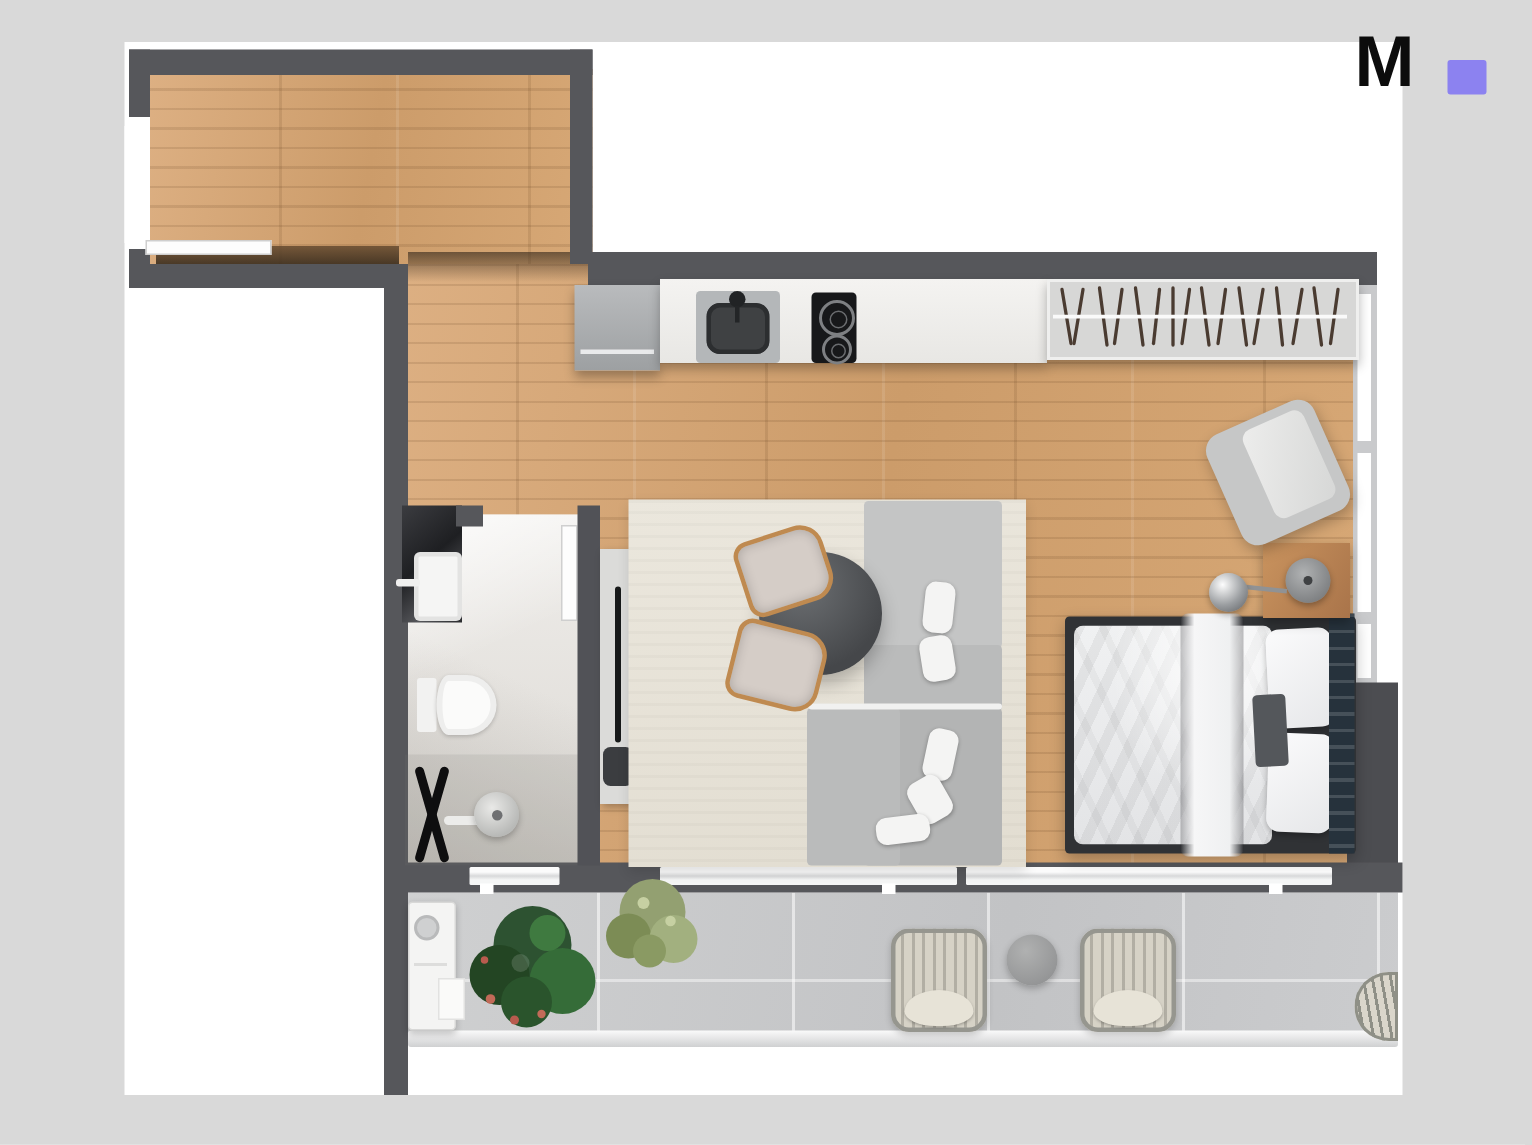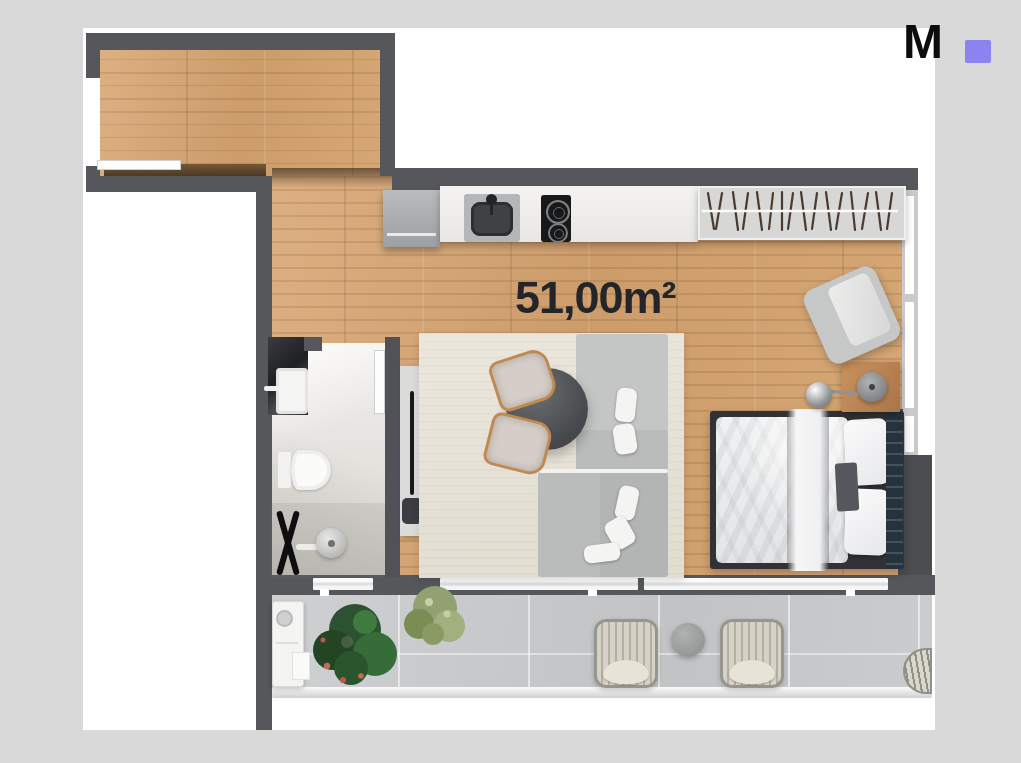--- a/index.html
+++ b/index.html
@@ -222,17 +222,16 @@
   </svg>
   <div class="abs bchair" style="left:594px;top:619px;width:64px;height:69px;">
     <div class="bcush"></div>
   </div>
   <div class="abs bchair" style="left:720px;top:619px;width:64px;height:69px;">
     <div class="bcush"></div>
   </div>
   <div class="abs btable" style="left:671px;top:623px;width:34px;height:34px;"></div>
   <div class="abs wickpart" style="left:903px;top:648px;width:29px;height:46px;"></div>
 
-  <div class="abs area-label" style="left:515px;top:272px;">51,00m²</div>
 
   <div class="abs logo-m" style="left:903px;top:18px;">M</div>
   <div class="abs logo-sq" style="left:965px;top:40px;width:26px;height:23px;"></div>
 </div>
 
 </body></html>

